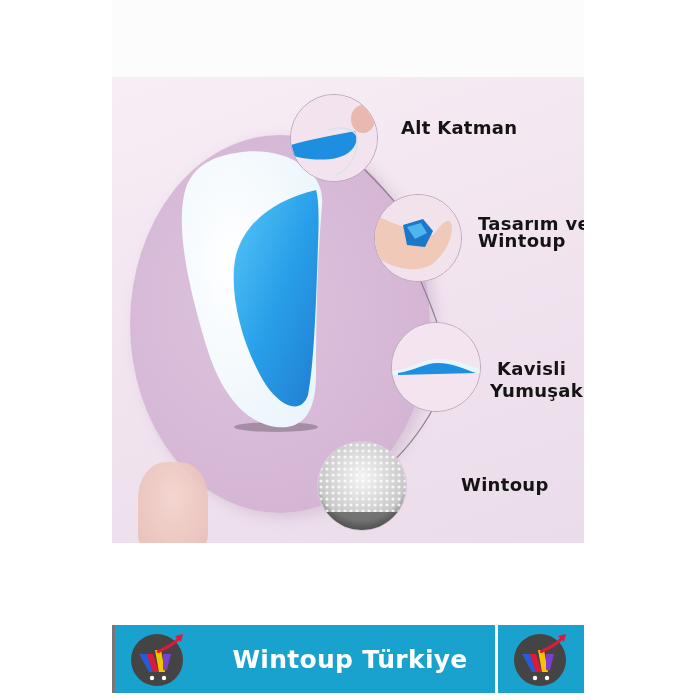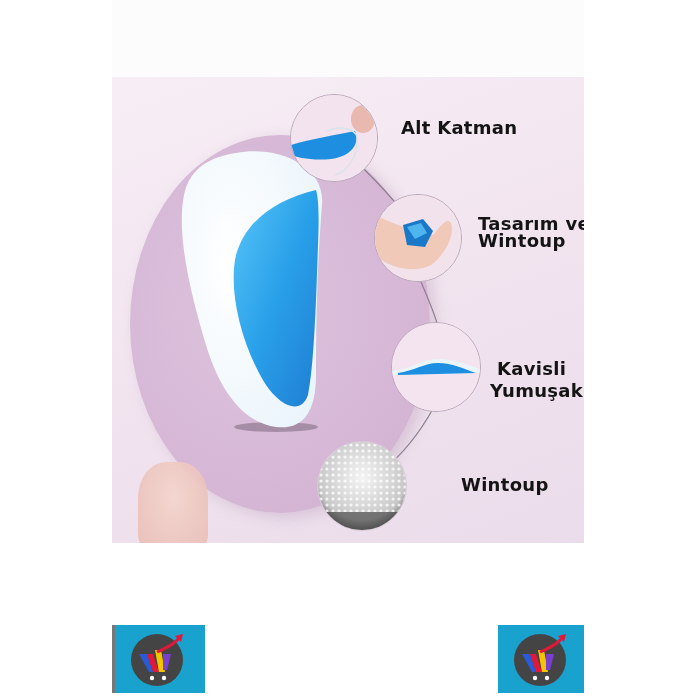--- a/index.html
+++ b/index.html
@@ -112,20 +112,23 @@
       <path d="M10,22 L18,22 L24,40 L20,40 Z" fill="#2a5bd7"></path>
       <path d="M18,22 L24,22 L30,40 L24,40 Z" fill="#e0193a"></path>
       <path d="M26,18 L32,18 L36,40 L30,40 Z" fill="#f5c400"></path>
       <path d="M34,22 L42,22 L38,38 L34,38 Z" fill="#7b3fd0"></path>
       <path d="M28,20 C36,16 44,14 50,6" fill="none" stroke="#e0193a" stroke-width="3"></path>
       <path d="M46,4 L54,2 L52,10 Z" fill="#e0193a"></path>
       <circle cx="23" cy="46" r="2.2" fill="#ffffff"></circle>
       <circle cx="35" cy="46" r="2.2" fill="#ffffff"></circle>
     </svg>
   </div>
+  <div class="bbox mid">
+    <span class="brand">Wintoup Türkiye</span>
+  </div>
   <div class="bbox right">
     <svg class="logo" style="left:14px;" viewBox="0 0 56 56">
       <circle cx="28" cy="28" r="26" fill="#444444"></circle>
       <path d="M10,22 L18,22 L24,40 L20,40 Z" fill="#2a5bd7"></path>
       <path d="M18,22 L24,22 L30,40 L24,40 Z" fill="#e0193a"></path>
       <path d="M26,18 L32,18 L36,40 L30,40 Z" fill="#f5c400"></path>
       <path d="M34,22 L42,22 L38,38 L34,38 Z" fill="#7b3fd0"></path>
       <path d="M28,20 C36,16 44,14 50,6" fill="none" stroke="#e0193a" stroke-width="3"></path>
       <path d="M46,4 L54,2 L52,10 Z" fill="#e0193a"></path>
       <circle cx="23" cy="46" r="2.2" fill="#ffffff"></circle>

